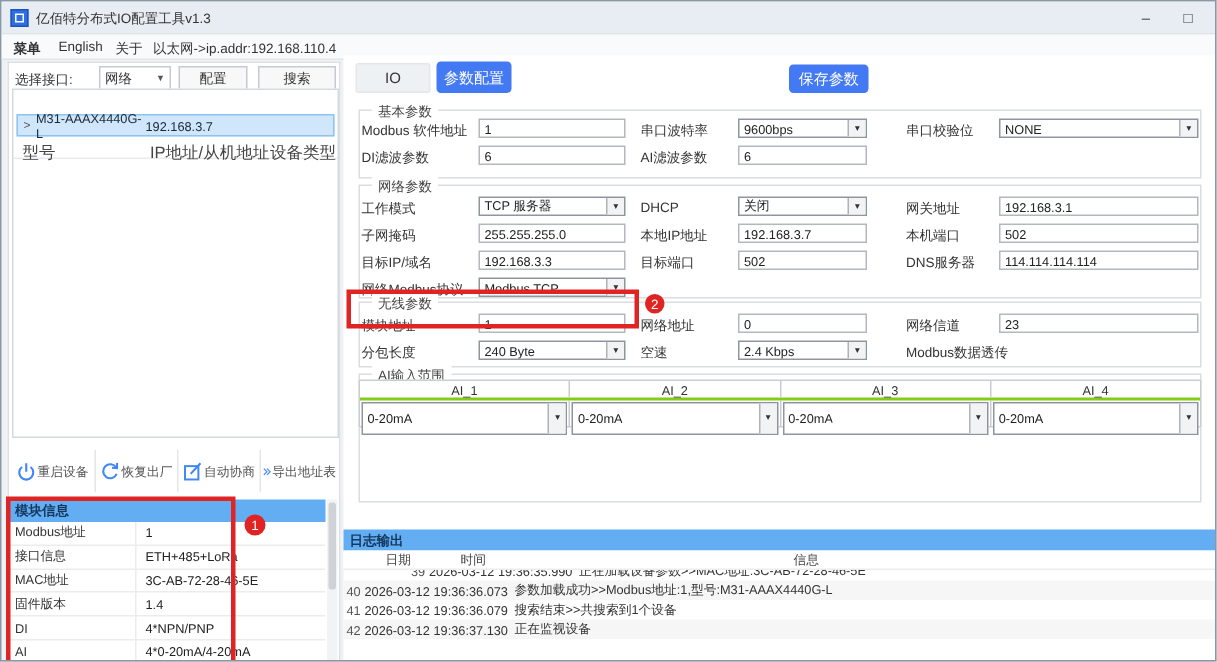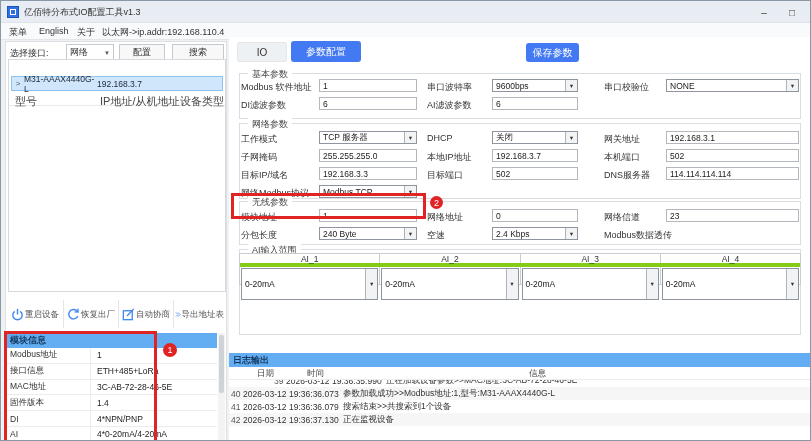--- a/index.html
+++ b/index.html
@@ -45,40 +45,40 @@
   .m-label{width:84px;padding-left:4px;color:#333;}
   .m-value{flex:1;border-left:1px solid #ececec;padding-left:6px;color:#222;height:100%;display:flex;align-items:center;}
   .v-scroll{position:absolute;left:212px;top:291px;width:7px;height:110px;background:#f2f3f4;}
   .v-scroll .thumb{position:absolute;left:1px;top:2px;width:5px;height:58px;background:#cfd2d6;border-radius:2px;}
 
   
   .right-panel{position:absolute;left:228px;top:36px;width:583px;height:405px;background:#fff;}
   .tab-io{position:absolute;left:8px;top:5px;width:50px;height:20px;background:#eef1f4;border:1px solid #e4e7ea;border-radius:2px;
     display:flex;align-items:center;justify-content:center;font-size:10px;color:#333;}
   .btn-blue{background:#4379f2;color:#fff;border:none;border-radius:3px;display:flex;align-items:center;justify-content:center;font-size:10px;}
-  .btn-param{position:absolute;left:62px;top:4px;width:70px;height:21px;}
+  .btn-param{position:absolute;left:62px;top:4px;width:50px;height:21px;}
   .btn-save{position:absolute;left:297px;top:6px;width:53px;height:19px;}
 
   .groupbox{position:absolute;border:1px solid #dadde1;}
   .gb-title{position:absolute;top:-6px;left:8px;background:#fff;padding:0 4px;font-size:9px;color:#444;}
   .flabel{position:absolute;font-size:9px;color:#333;white-space:nowrap;}
   .input,.select{position:absolute;height:13px;background:#fff;border:1px solid #b3b8bf;font-size:8.5px;display:flex;align-items:center;}
   .input .val{padding-left:3px;}
   .select{border-color:#8f959d;justify-content:space-between;}
   .select .val{padding-left:3px;white-space:nowrap;overflow:hidden;}
   .select .arrow{width:12px;align-self:stretch;border-left:1px solid #aeb3ba;background:#f2f3f5;display:flex;align-items:center;justify-content:center;font-size:5.5px;color:#333;flex:none;}
 
   .ai-table{position:absolute;left:10px;top:216px;width:562px;border:1px solid #c9cdd2;background:#fff;}
-  .ai-head{display:flex;height:13px;border-bottom:4px solid #84cc16;}
+  .ai-head{display:flex;height:13px;border-bottom:2px solid #84cc16;}
   .ai-head div{flex:1;border-right:1px solid #c9cdd2;font-size:8.5px;color:#333;display:flex;align-items:center;justify-content:center;}
   .ai-head div:last-child{border-right:none;}
   .ai-body{display:flex;height:17px;}
   .ai-cell{flex:1;border-right:1px solid #c9cdd2;position:relative;}
   .ai-cell:last-child{border-right:none;}
-  .ai-cell .select{left:1px;top:1px;right:1px;height:32px;gap:18px;}
+  .ai-cell .select{left:1px;top:1px;right:1px;height:22px;gap:18px;}
 
   .log-bar{position:absolute;left:0;top:316px;width:583px;height:14px;}
   .log-header{position:absolute;left:0;top:330px;width:583px;height:13px;background:#fff;border-bottom:1px solid #ececec;font-size:8.5px;color:#444;}
   .log-rows{position:absolute;left:0;top:343px;width:583px;height:62px;overflow:hidden;}
   .log-row{height:13px;display:flex;align-items:center;font-size:8.5px;color:#333;white-space:nowrap;}
   .log-row.alt{background:#f6f6f6;}
   .lr-no{width:14px;padding-left:2px;color:#555;flex:none;}
   .lr-date{width:46px;flex:none;}
   .lr-time{width:50px;flex:none;}
   .lr-msg{padding-left:4px;overflow:hidden;}
@@ -94,21 +94,21 @@
 <div class="screen">
 
   <div class="titlebar">
     <div class="app-logo"></div>
     <div class="title-text">亿佰特分布式IO配置工具v1.3</div>
     <div class="win-btn win-min">–</div>
     <div class="win-btn win-max">□</div>
   </div>
 
   <div class="menubar">
-    <div class="menu-item" style="left:8px;">菜单</div>
+    <div class="menu-item" style="left:8px;font-weight:bold;">菜单</div>
     <div class="menu-item" style="left:38px;">English</div>
     <div class="menu-item" style="left:76px;">关于</div>
     <div class="menu-item" style="left:101px;">以太网-&gt;ip.addr:192.168.110.4</div>
   </div>
 
   <div class="left-panel">
     <div class="lbl-small abs" style="left:4px;top:5px;">选择接口:</div>
     <div class="combo abs" style="left:60px;top:2px;width:48px;">
       <span>网络</span>
       <span class="caret">▼</span>

